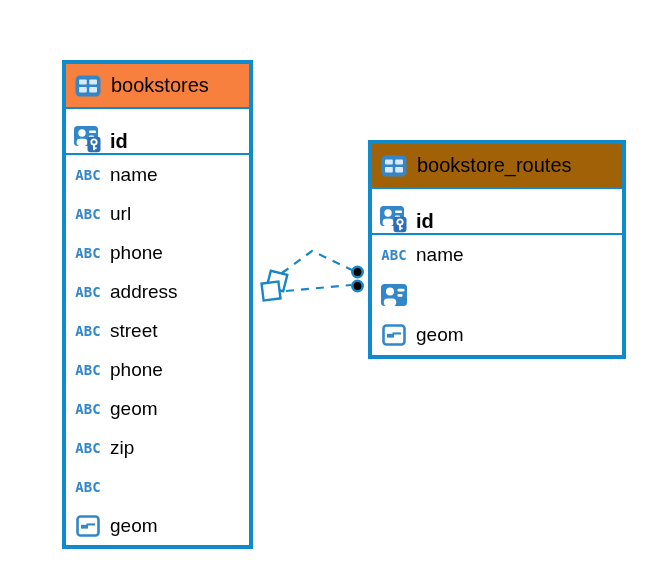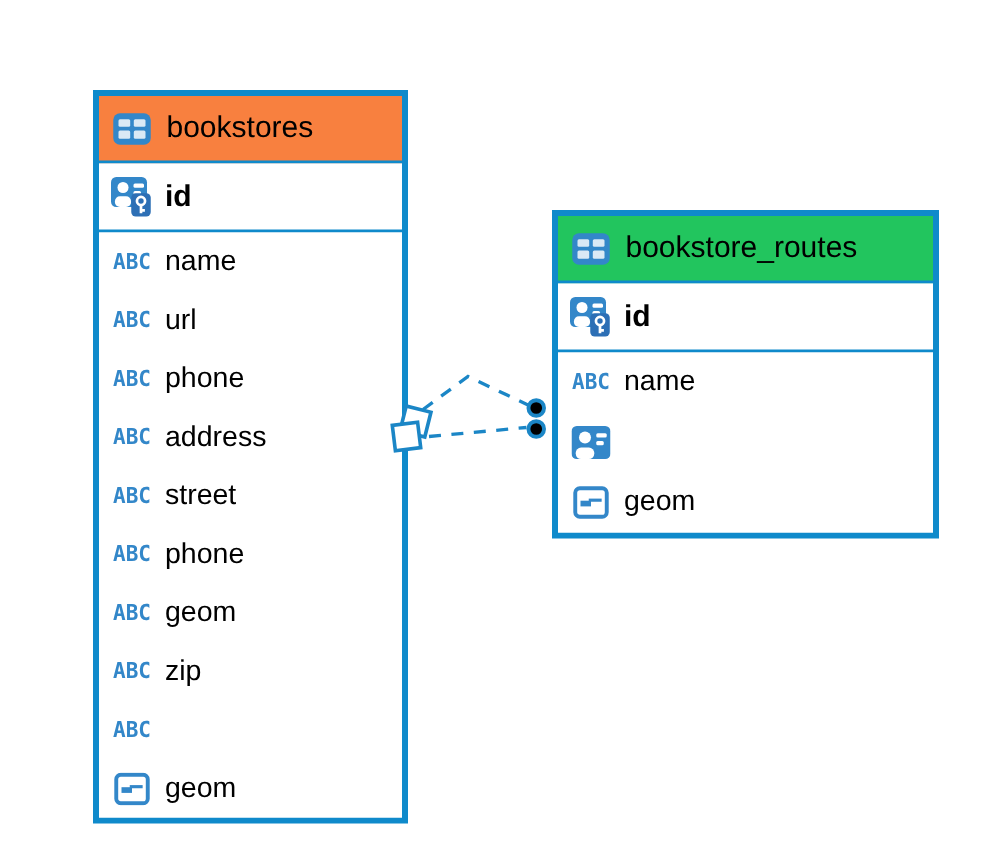--- a/index.html
+++ b/index.html
@@ -21,36 +21,36 @@
     z-index: 2;
   }
   .ertable .thead {
     display: flex; align-items: center;
     gap: 9px; padding: 0 8px;
     height: 43px;
     border-bottom: 2px solid #0f8acb;
     font-size: 20px; color: #000;
   }
   .thead.orange { background: #f8803f; }
-  .thead.gray   { background: #22c55e; }
+  .thead.gray   { background: #a16207; }
   .ertable .keyrow {
-    display: flex; align-items: center;
+    display: flex; align-items: flex-end;
     gap: 8px; padding: 0 8px;
     height: 44px;
     border-bottom: 2px solid #0f8acb;
     font-size: 20px; font-weight: bold; color: #000;
     background: #fff;
   }
   .ertable .row {
     display: flex; align-items: center;
     gap: 8px; padding: 0 8px;
     font-size: 19px; color: #000;
     background: #fff;
   }
-  #table-bookstores { left: 62px; top: 60px; width: 210px; }
+  #table-bookstores { left: 62px; top: 60px; width: 191px; }
   #table-bookstores .row { height: 39px; }
   #table-routes { left: 368px; top: 140px; width: 258px; }
   #table-routes .row { height: 40px; }
 
   .iconbox {
     width: 28px; display: flex;
     align-items: center; justify-content: center;
     flex: 0 0 28px;
   }
   .abc {

